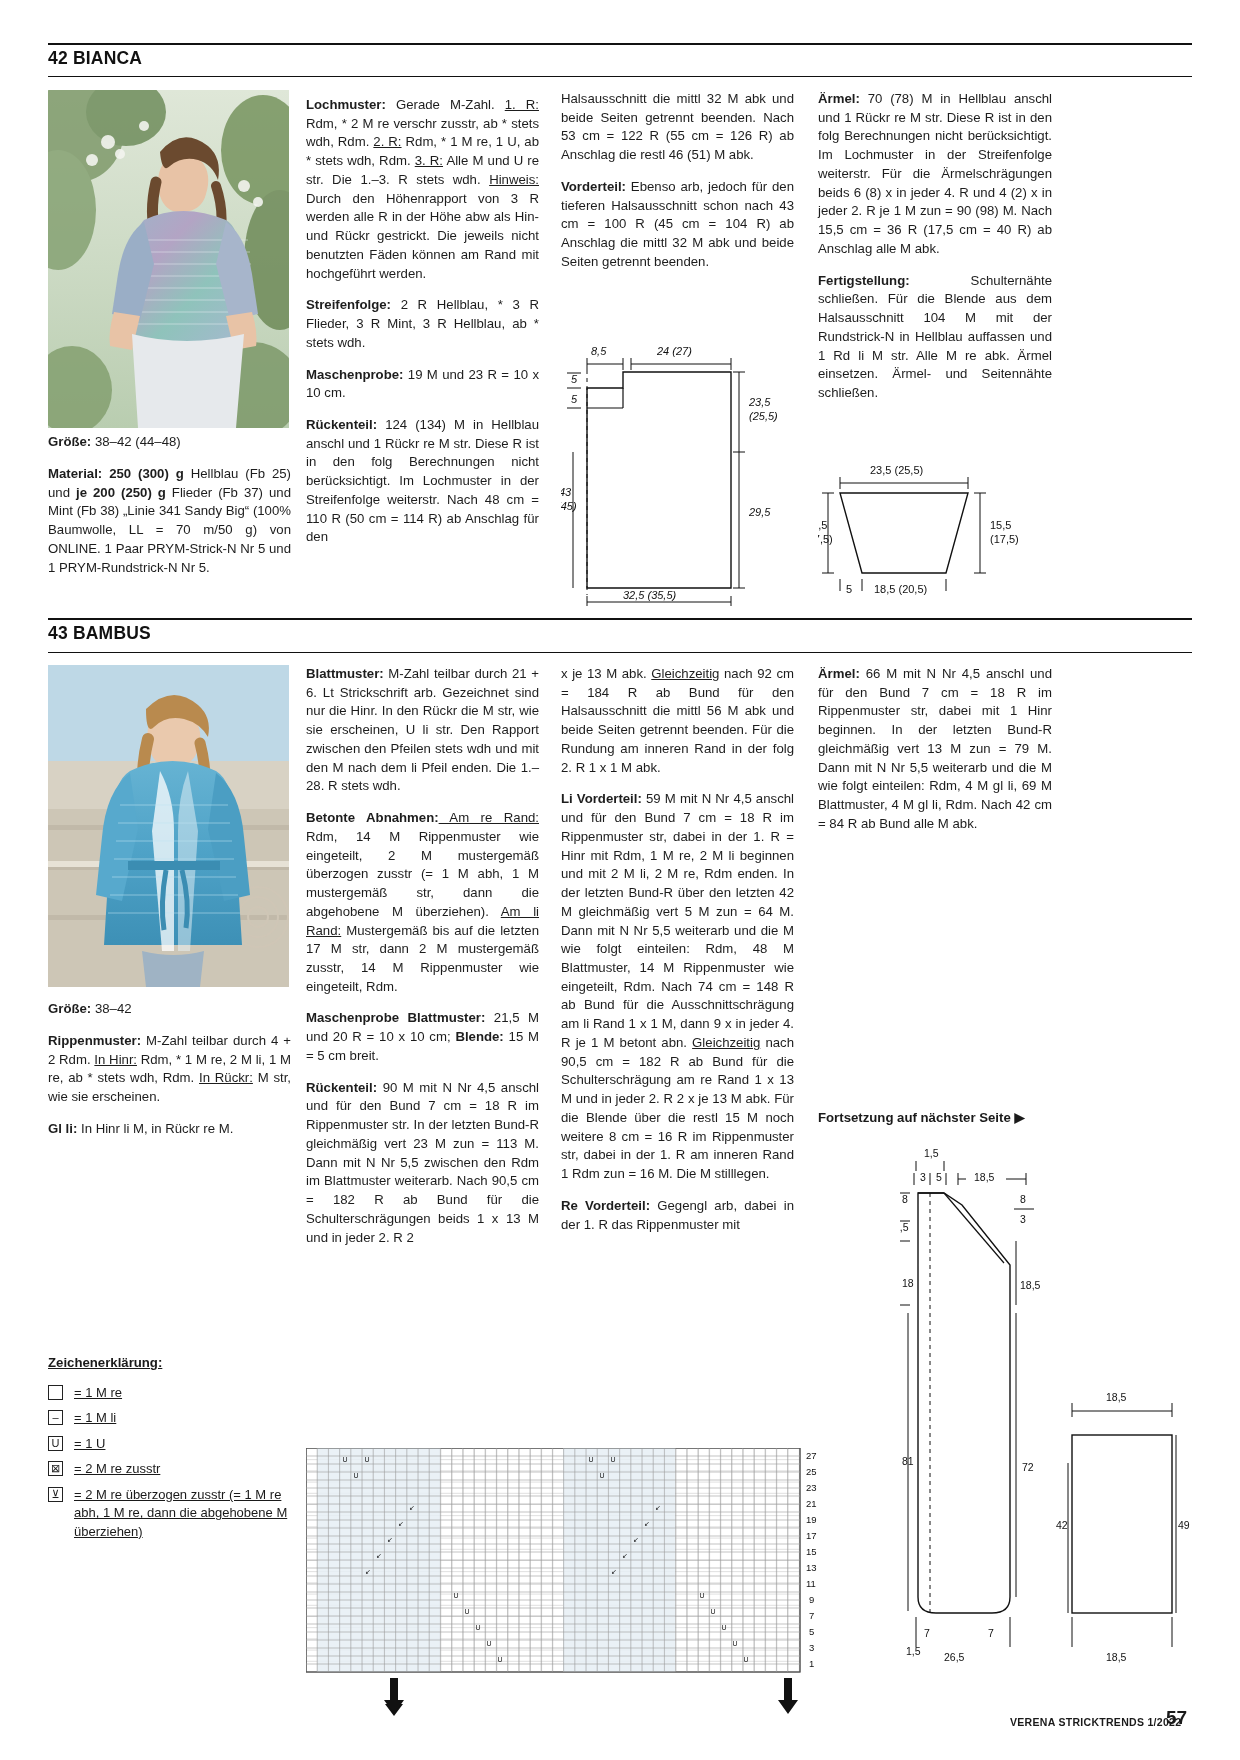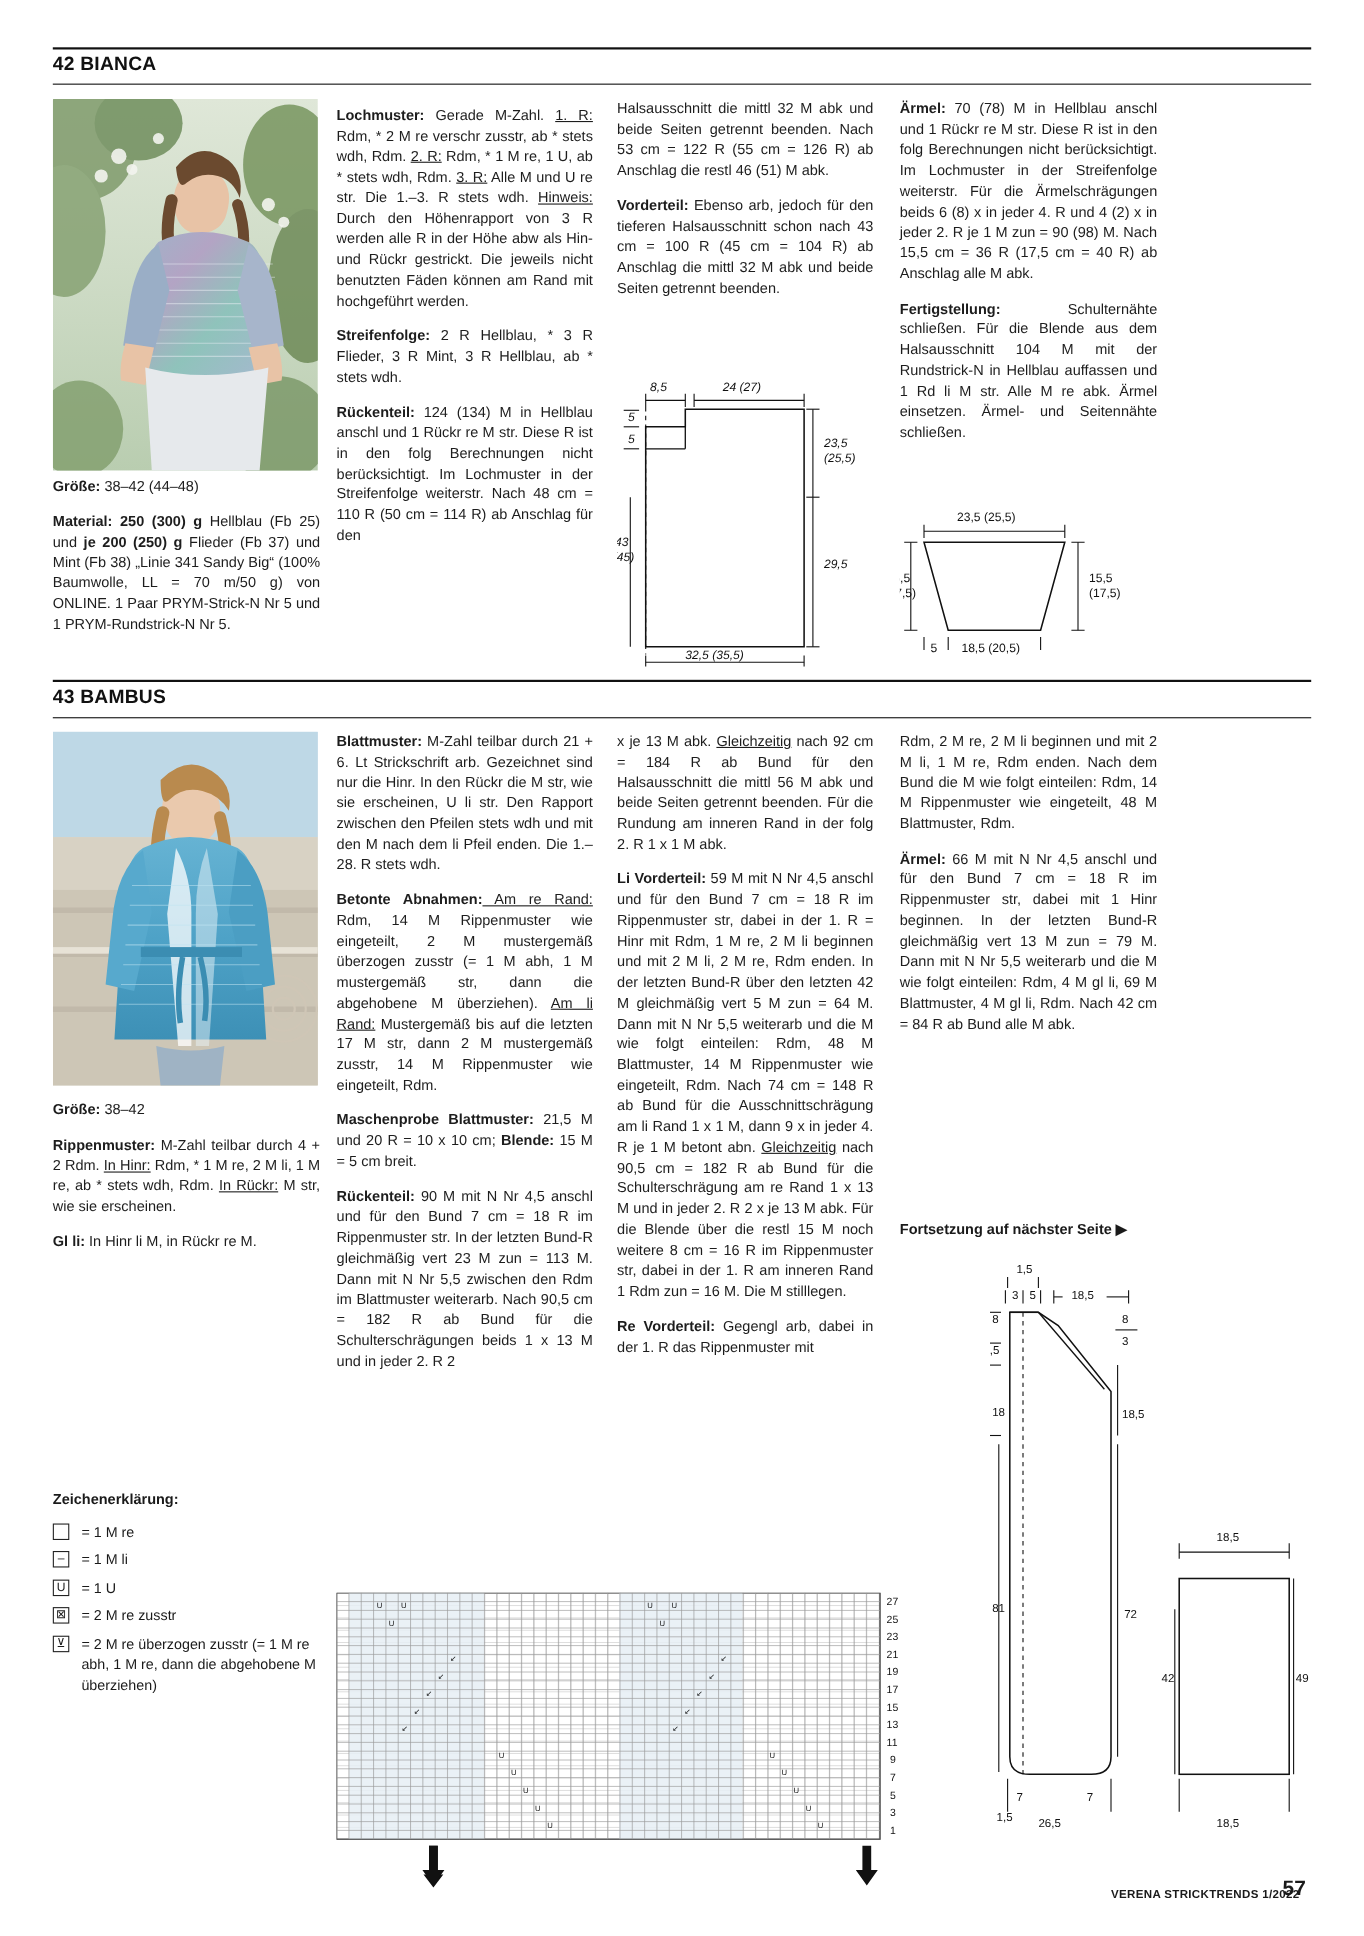--- a/index.html
+++ b/index.html
@@ -171,20 +171,23 @@
   <div class="col-text" style="position:absolute; left:48px; top:465px; width:243px;">
     <p><span class="b">Material:</span><span class="b"> 250 (300) g</span><span> Hellblau (Fb 25) und </span><span class="b">je 200 (250) g</span><span> Flieder (Fb 37) und Mint (Fb 38) „Linie 341 Sandy Big“ (100% Baumwolle, LL = 70 m/50 g) von ONLINE. 1 Paar PRYM-Strick-N Nr 5 und 1 PRYM-Rundstrick-N Nr 5.</span></p>
   </div>
 
   <div class="col-text" style="position:absolute; left:306px; top:96px; width:233px;">
     <p>
       <span class="b">Lochmuster:</span><span> Gerade M-Zahl. </span><span class="u">1. R:</span><span> Rdm, * 2 M re verschr zusstr, ab * stets wdh, Rdm. </span><span class="u">2. R:</span><span> Rdm, * 1 M re, 1 U, ab * stets wdh, Rdm. </span><span class="u">3. R:</span><span> Alle M und U re str. Die 1.–3. R stets wdh. </span><span class="u">Hinweis:</span><span> Durch den Höhenrapport von 3 R werden alle R in der Höhe abw als Hin- und Rückr gestrickt. Die jeweils nicht benutzten Fäden können am Rand mit hochgeführt werden.</span>
     </p>
     <p>
       <span class="b">Streifenfolge:</span><span> 2 R Hellblau, * 3 R Flieder, 3 R Mint, 3 R Hellblau, ab * stets wdh.</span>
+    </p>
+    <p>
+      <span class="b">Maschenprobe:</span><span> 19 M und 23 R = 10 x 10 cm.</span>
     </p>
     <p>
       <span class="b">Rückenteil:</span><span> 124 (134) M in Hellblau anschl und 1 Rückr re M str. Diese R ist in den folg Berechnungen nicht berücksichtigt. Im Lochmuster in der Streifenfolge weiterstr. Nach 48 cm = 110 R (50 cm = 114 R) ab Anschlag für den</span>
     </p>
   </div>
 
   <div class="col-text" style="position:absolute; left:561px; top:90px; width:233px;">
     <p>Halsausschnitt die mittl 32 M abk und beide Seiten getrennt beenden. Nach 53 cm = 122 R (55 cm = 126 R) ab Anschlag die restl 46 (51) M abk.</p>
     <p>
       <span class="b">Vorderteil:</span><span> Ebenso arb, jedoch für den tieferen Halsausschnitt schon nach 43 cm = 100 R (45 cm = 104 R) ab Anschlag die mittl 32 M abk und beide Seiten getrennt beenden.</span>
@@ -348,21 +351,21 @@
 
   <div class="col-text" style="position:absolute; left:48px; top:1032px; width:243px;">
     <p>
       <span class="b">Rippenmuster:</span><span> M-Zahl teilbar durch 4 + 2 Rdm. </span><span class="u">In Hinr:</span><span> Rdm, * 1 M re, 2 M li, 1 M re, ab * stets wdh, Rdm. </span><span class="u">In Rückr:</span><span> M str, wie sie erscheinen.</span>
     </p>
     <p>
       <span class="b">Gl li:</span><span> In Hinr li M, in Rückr re M.</span>
     </p>
   </div>
 
-  <div style="position:absolute; left:48px; top:1355px; width:243px;">
+  <div style="position:absolute; left:48px; top:1355px; width:243px;text-decoration:underline;">
     <div class="b" style="font-size:13.2px; margin-bottom:14px;">Zeichenerklärung:</div>
 
     <div class="legend-row">
       <span class="legend-sym"></span>
       <span>= 1 M re</span>
     </div>
     <div class="legend-row">
       <span class="legend-sym">–</span>
       <span>= 1 M li</span>
     </div>
@@ -401,21 +404,20 @@
     </p>
     <p>
       <span class="b">Li Vorderteil:</span><span> 59 M mit N Nr 4,5 anschl und für den Bund 7 cm = 18 R im Rippenmuster str, dabei in der 1. R = Hinr mit Rdm, 1 M re, 2 M li beginnen und mit 2 M li, 2 M re, Rdm enden. In der letzten Bund-R über den letzten 42 M gleichmäßig vert 5 M zun = 64 M. Dann mit N Nr 5,5 weiterarb und die M wie folgt einteilen: Rdm, 48 M Blattmuster, 14 M Rippenmuster wie eingeteilt, Rdm. Nach 74 cm = 148 R ab Bund für die Ausschnittschrägung am li Rand 1 x 1 M, dann 9 x in jeder 4. R je 1 M betont abn. </span><span class="u">Gleichzeitig</span><span> nach 90,5 cm = 182 R ab Bund für die Schulterschrägung am re Rand 1 x 13 M und in jeder 2. R 2 x je 13 M abk. Für die Blende über die restl 15 M noch weitere 8 cm = 16 R im Rippenmuster str, dabei in der 1. R am inneren Rand 1 Rdm zun = 16 M. Die M stilllegen.</span>
     </p>
     <p>
       <span class="b">Re Vorderteil:</span><span> Gegengl arb, dabei in der 1. R das Rippenmuster mit</span>
     </p>
   </div>
 
   <div class="col-text" style="position:absolute; left:818px; top:665px; width:234px;">
-    <p>Rdm, 2 M re, 2 M li beginnen und mit 2 M li, 1 M re, Rdm enden. Nach dem Bund die M wie folgt einteilen: Rdm, 14 M Rippenmuster wie eingeteilt, 48 M Blattmuster, Rdm.</p>
     <p>
       <span class="b">Ärmel:</span><span> 66 M mit N Nr 4,5 anschl und für den Bund 7 cm = 18 R im Rippenmuster str, dabei mit 1 Hinr beginnen. In der letzten Bund-R gleichmäßig vert 13 M zun = 79 M. Dann mit N Nr 5,5 weiterarb und die M wie folgt einteilen: Rdm, 4 M gl li, 69 M Blattmuster, 4 M gl li, Rdm. Nach 42 cm = 84 R ab Bund alle M abk.</span>
     </p>
   </div>
 
   <div class="b" style="position:absolute; left:818px; top:1110px; width:240px; font-size:13.2px;">Fortsetzung auf nächster Seite ▶</div>
 
   <div class="schem" style="left:900px; top:1145px;">
     <svg width="292" height="585" viewBox="0 0 292 585">
       <g font-family="Liberation Sans, sans-serif" font-size="10.5" fill="#111">

